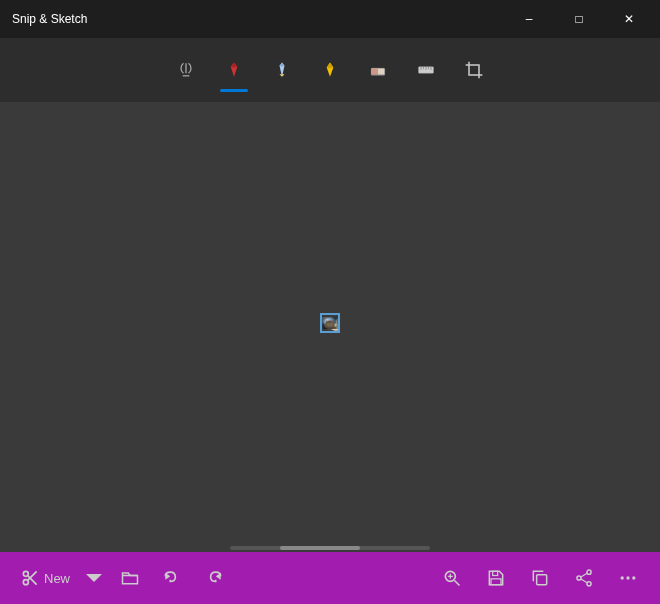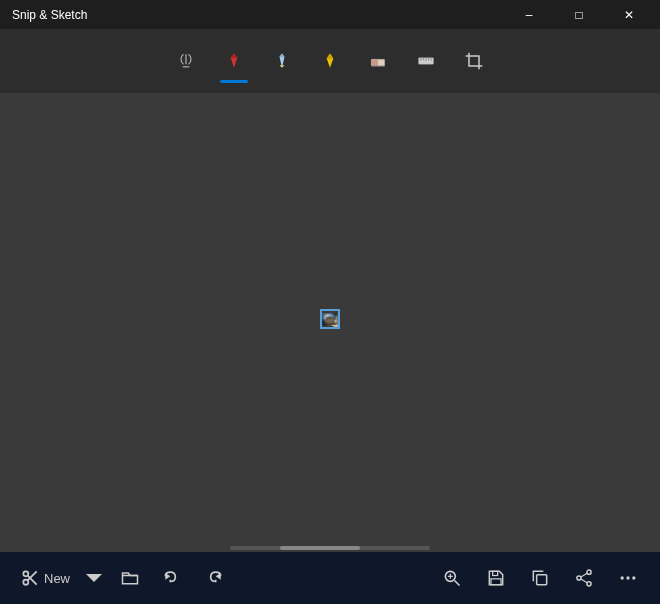--- a/index.html
+++ b/index.html
@@ -9,21 +9,21 @@
       height: 604px;
       background: #2d2d2d;
       font-family: 'Segoe UI', Arial, sans-serif;
       overflow: hidden;
       display: flex;
       flex-direction: column;
     }
 
     
     .title-bar {
-      height: 29px;
+      height: 38px;
       background: #1e1e1e;
       display: flex;
       align-items: center;
       justify-content: space-between;
       padding: 0 8px 0 12px;
       flex-shrink: 0;
       gap: 8px;
     }
 
     .title-bar-left {
@@ -132,21 +132,21 @@
       height: 4px;
       background: #888;
       border-radius: 2px;
       position: absolute;
       left: 50px;
     }
 
     
     .bottom-bar {
       height: 52px;
-      background: #0f172a;
+      background: #a21caf;
       display: flex;
       align-items: center;
       padding: 0 12px;
       flex-shrink: 0;
       justify-content: space-between;
     }
 
     .bottom-left {
       display: flex;
       align-items: center;

